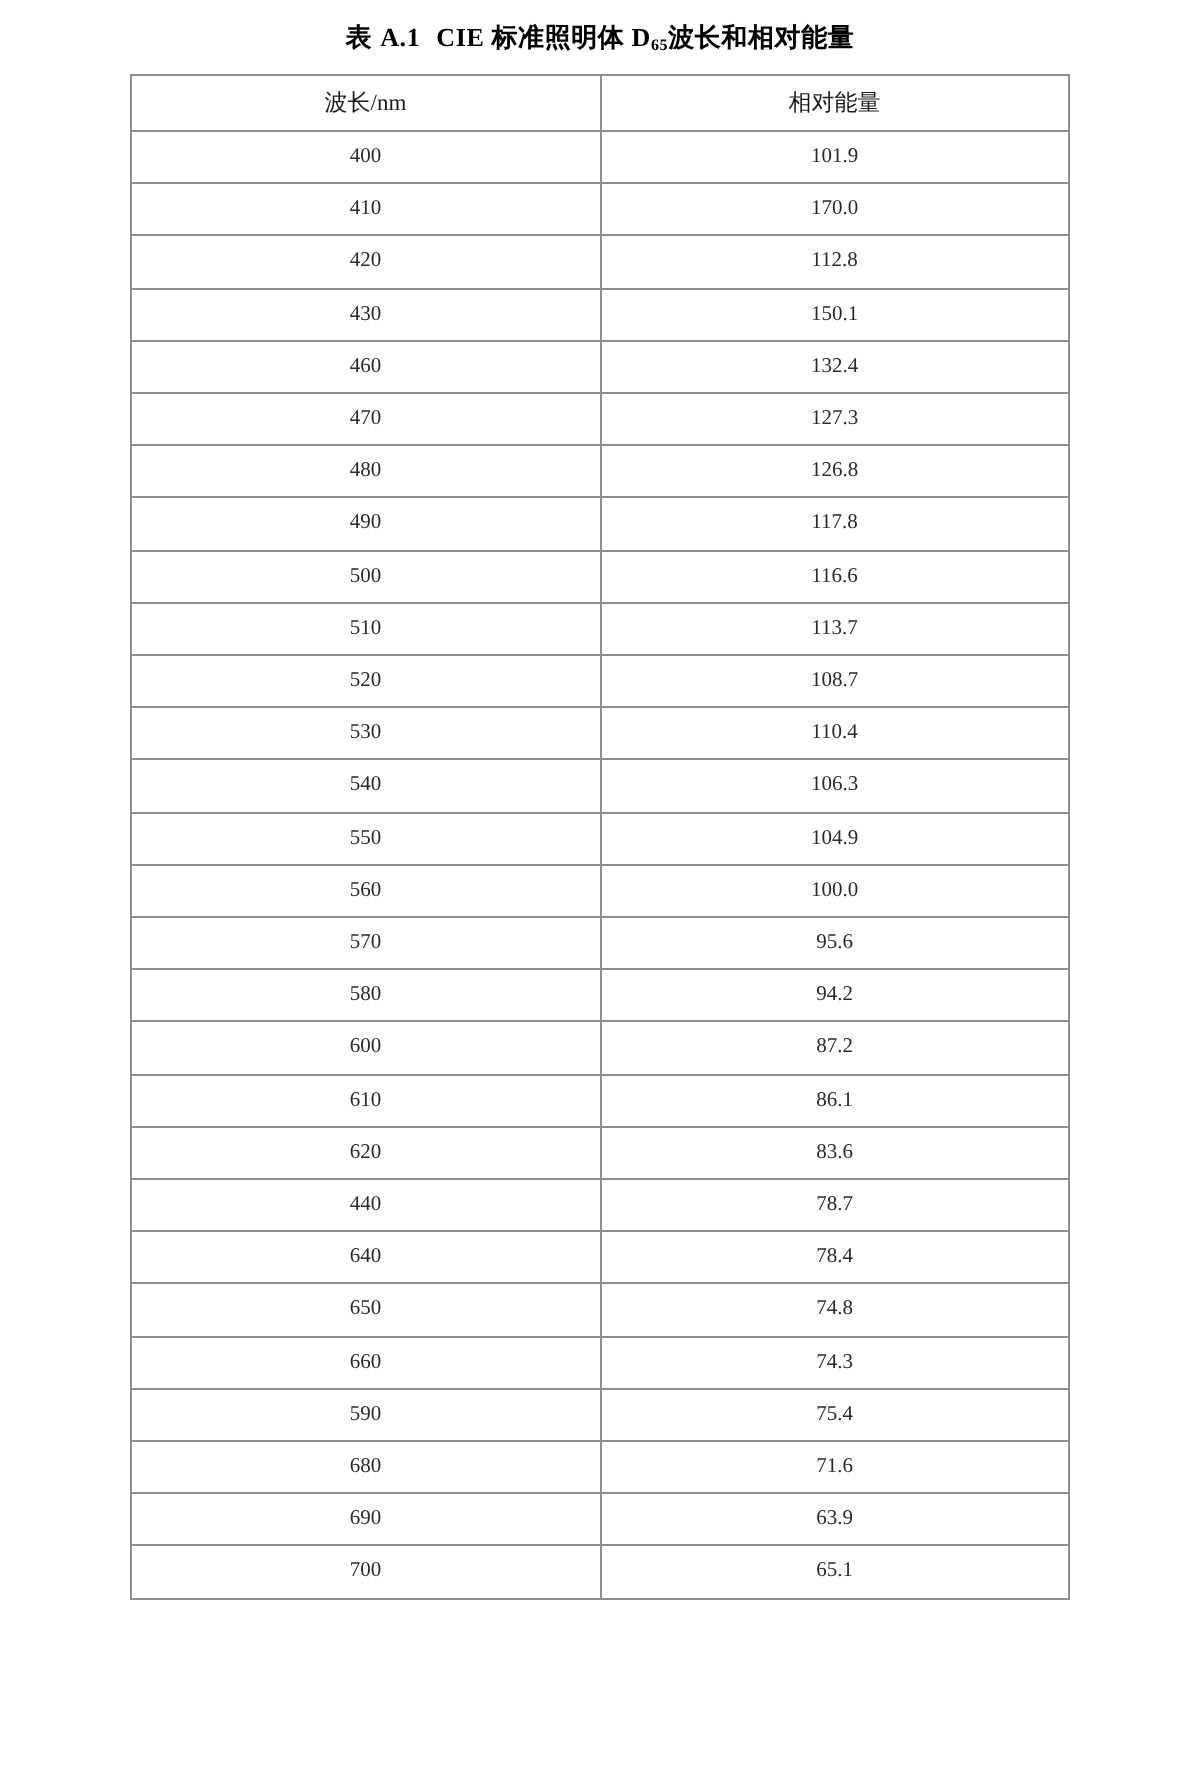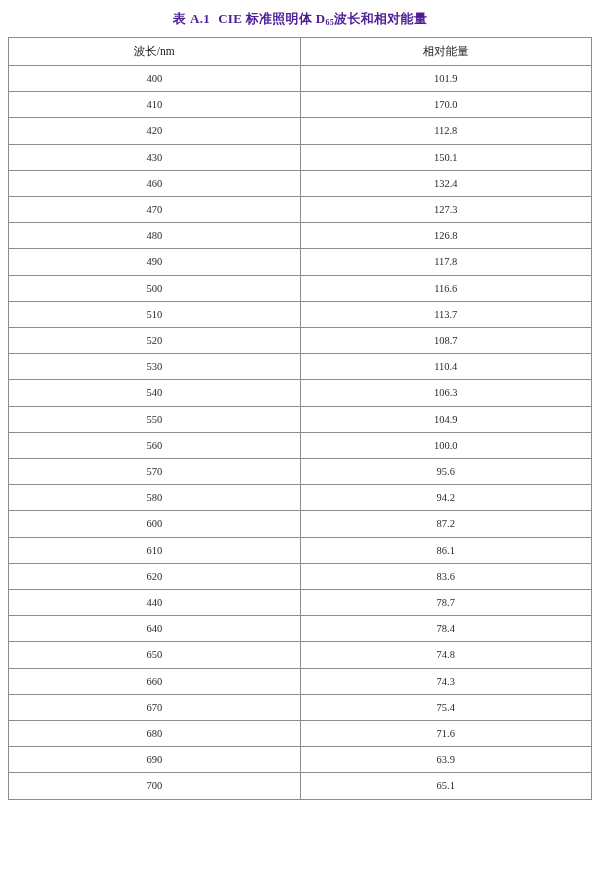--- a/index.html
+++ b/index.html
@@ -22,33 +22,33 @@
     padding: 0 8px;
   }
   .caption {
     text-align: center;
     font-family: "Liberation Serif", serif;
     font-weight: bold;
     font-size: 13px;
     letter-spacing: 0.3px;
     padding-top: 10px;
     padding-bottom: 9px;
-    color: #4c1d95;
+    color: #000000;
   }
   .caption .cap-label { margin-right: 4px; }
   .caption .cap-num { margin-right: 8px; }
   .caption sub {
     font-size: 8px;
     vertical-align: baseline;
     position: relative;
     top: 2px;
   }
   table.data {
     border-collapse: collapse;
-    width: 584px;
+    width: 470px;
     margin: 0 auto;
     table-layout: fixed;
     border-radius: 28px;
   }
   table.data th, table.data td {
     border: 1px solid #8d8d8d;
     text-align: center;
     font-family: "Liberation Serif", serif;
     color: #2a2a2a;
   }
@@ -178,21 +178,21 @@
         </tr>
         <tr>
           <td>650</td>
           <td>74.8</td>
         </tr>
         <tr>
           <td>660</td>
           <td>74.3</td>
         </tr>
         <tr>
-          <td>670</td>
+          <td>590</td>
           <td>75.4</td>
         </tr>
         <tr>
           <td>680</td>
           <td>71.6</td>
         </tr>
         <tr>
           <td>690</td>
           <td>63.9</td>
         </tr>

